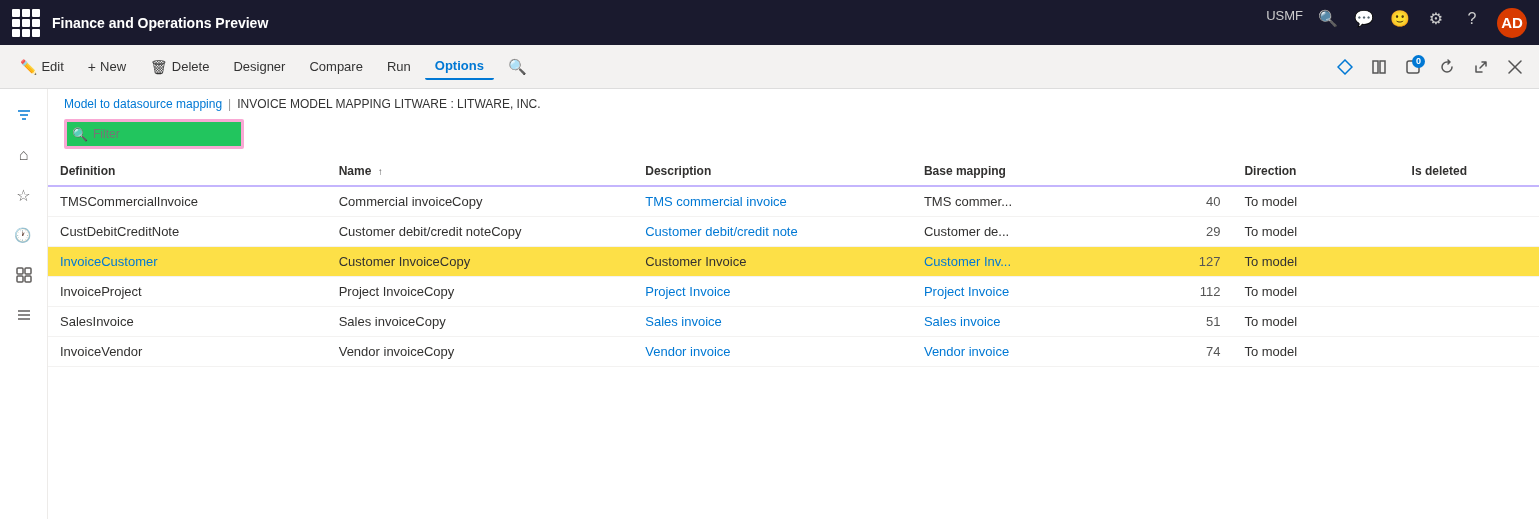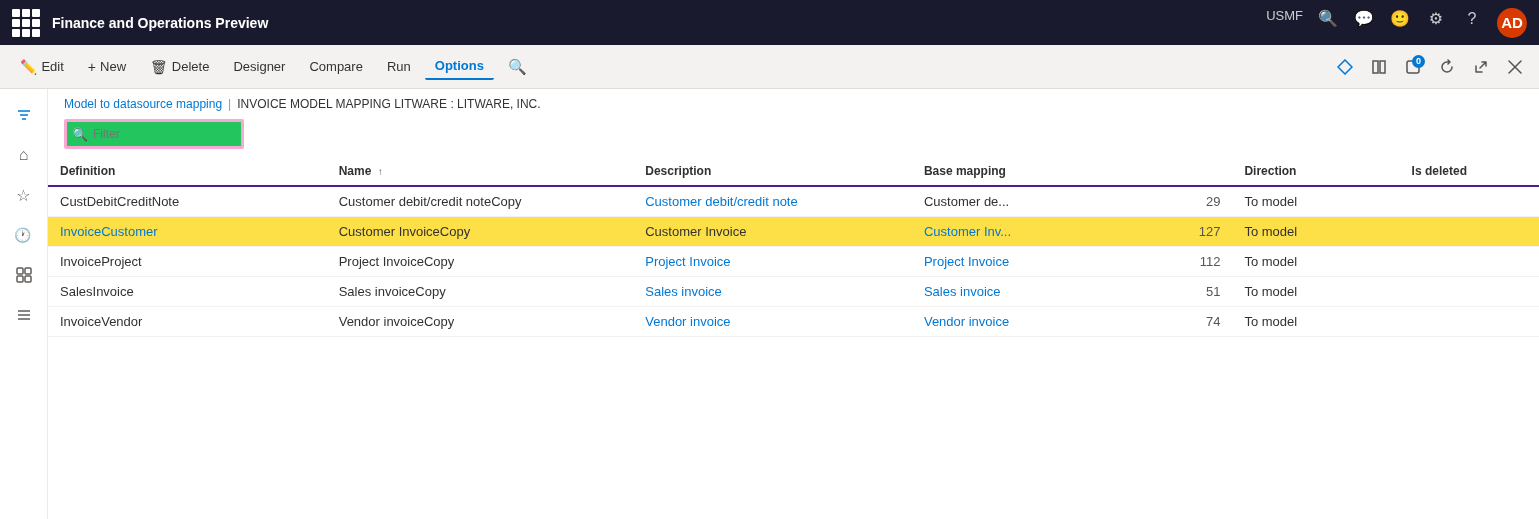--- a/index.html
+++ b/index.html
@@ -85,21 +85,21 @@
     .filter-input-wrap { position: relative; width: 180px; }
     .filter-input-wrap .search-icon { position: absolute; left: 8px; top: 50%; transform: translateY(-50%); color: #999; font-size: 13px; }
     .filter-input {
       width: 100%; padding: 5px 8px 5px 26px; border: 3px solid #f9a8d4; border-radius: 2px;
       font-size: 12px; color: #333; background: #22c55e; outline: none;
     }
 
     
     .data-table { flex: 1; overflow-y: auto; }
     table { width: 100%; border-collapse: collapse; }
-    thead tr { border-bottom: 2px solid #4c1d95; }
+    thead tr { border-bottom: 2px solid #c4b5fd; }
     thead th {
       text-align: left; padding: 7px 12px; font-size: 12px; font-weight: 600; color: #323130;
       background: #fff; white-space: nowrap; user-select: none; cursor: pointer;
     }
     .sort-indicator { font-size: 10px; margin-left: 3px; color: #555; }
     tbody tr { border-bottom: 1px solid #f3f2f1; }
     tbody tr.selected { background: #fde047; }
     tbody td { padding: 7px 12px; font-size: 13px; color: #323130; white-space: nowrap; }
     tbody td.link-cell { color: #0078d4; cursor: pointer; }
     .col-definition { width: 200px; }
@@ -271,20 +271,29 @@
             <th class="col-num"></th>
             <th class="col-direction">
               <span>Direction</span>
             </th>
             <th class="col-deleted">
               <span>Is deleted</span>
             </th>
           </tr>
         </thead>
         <tbody id="table-body">
+        <tr>
+    <td class="col-definition ">TMSCommercialInvoice</td>
+    <td class="col-name">Commercial invoiceCopy</td>
+    <td class="col-description link-cell">TMS commercial invoice</td>
+    <td class="col-base ">TMS commer...</td>
+    <td class="col-num" style="text-align:right; color:#555;">40</td>
+    <td class="col-direction">To model</td>
+    <td class="col-deleted"></td>
+  </tr>
             <tr>
     <td class="col-definition ">CustDebitCreditNote</td>
     <td class="col-name">Customer debit/credit noteCopy</td>
     <td class="col-description link-cell">Customer debit/credit note</td>
     <td class="col-base ">Customer de...</td>
     <td class="col-num" style="text-align:right; color:#555;">29</td>
     <td class="col-direction">To model</td>
     <td class="col-deleted"></td>
   </tr>
             <tr class="selected">

